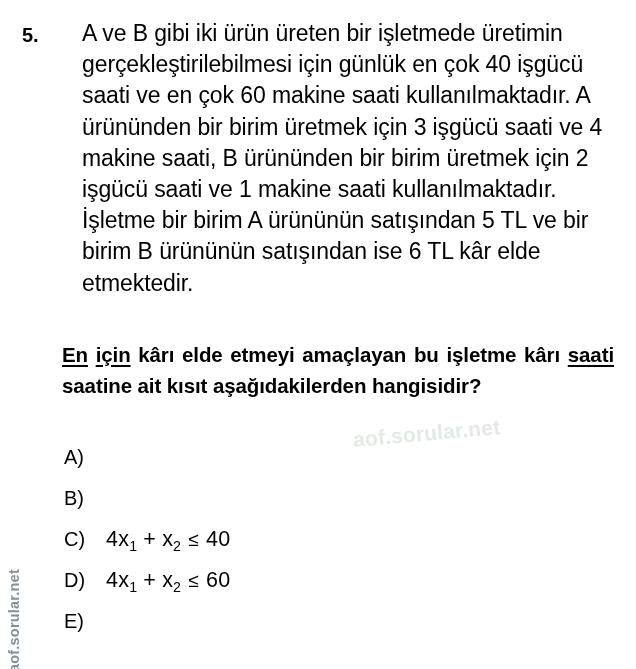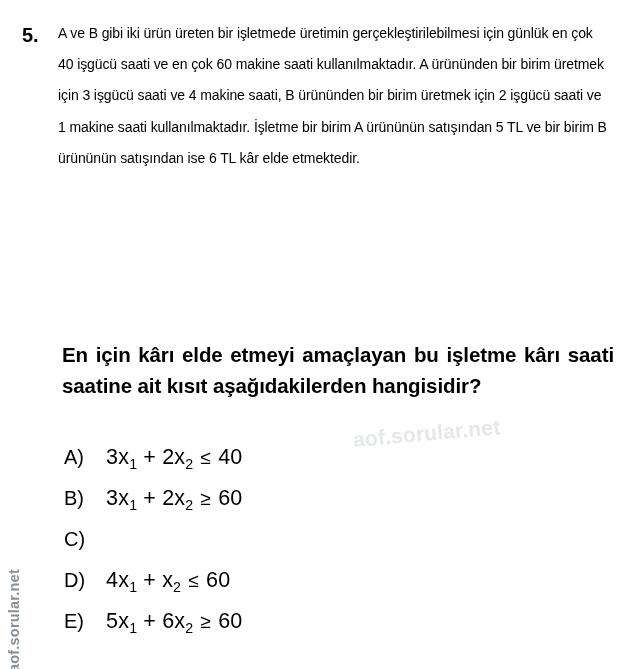--- a/index.html
+++ b/index.html
@@ -37,23 +37,23 @@
     left: 0;
     top: 2px;
     width: 30px;
     font-size: 20px;
     font-weight: bold;
     line-height: 31px;
     text-align: left;
   }
 
   .q-body {
-    margin-left: 36px;
+    margin-left: 60px;
     width: 552px;
-    font-size: 14px;
+    font-size: 23px;
     line-height: 31.2px;
     text-align: justify;
     text-justify: inter-word;
     letter-spacing: -0.1px;
   }
 
   .q-body p {
     margin: 0;
     text-align: justify;
   }
@@ -72,20 +72,21 @@
     line-height: 31.2px;
     text-align: justify;
     text-justify: inter-word;
     letter-spacing: -0.1px;
   }
   .prompt p {
     margin: 0;
     text-align: justify;
   }
   .u {
+    text-decoration: underline;
     text-underline-offset: 3px;
   }
 
   
   .options {
     position: absolute;
     left: 64px;
     top: 442px;
     width: 400px;
   }
@@ -172,40 +173,38 @@
   </div>
 
   <div class="prompt">
     <p><span class="u">En</span> <span class="u">için</span> <span>kârı elde etmeyi amaçlayan bu işletme kârı</span> <span class="u">saati</span> <span>saatine ait kısıt aşağıdakilerden hangisidir?</span></p>
   </div>
 
   <div class="options">
 
     <div class="option">
       <span class="opt-letter">A)</span>
-      <span class="opt-expr"><span>3</span><span>x</span><sub>1</sub> <span>+</span> <span>2</span><span>x</span><sub>2</sub> <span class="rel">≤</span> <span>40</span></span>
     </div>
 
     <div class="option">
       <span class="opt-letter">B)</span>
-      <span class="opt-expr"><span>3</span><span>x</span><sub>1</sub> <span>+</span> <span>2</span><span>x</span><sub>2</sub> <span class="rel">≥</span> <span>60</span></span>
     </div>
 
     <div class="option">
       <span class="opt-letter">C)</span>
+      <span class="opt-expr"><span>4</span><span>x</span><sub>1</sub> <span>+</span> <span></span><span>x</span><sub>2</sub> <span class="rel">≤</span> <span>40</span></span>
     </div>
 
     <div class="option">
       <span class="opt-letter">D)</span>
       <span class="opt-expr"><span>4</span><span>x</span><sub>1</sub> <span>+</span> <span></span><span>x</span><sub>2</sub> <span class="rel">≤</span> <span>60</span></span>
     </div>
 
     <div class="option">
       <span class="opt-letter">E)</span>
-      <span class="opt-expr"><span>5</span><span>x</span><sub>1</sub> <span>+</span> <span>6</span><span>x</span><sub>2</sub> <span class="rel">≥</span> <span>60</span></span>
     </div>
 
   </div>
 
   <div class="wm-center">aof.sorular.net</div>
 
   <div class="wm-side">
     <div class="wm-side-inner">aof.sorular.net</div>
   </div>
 

